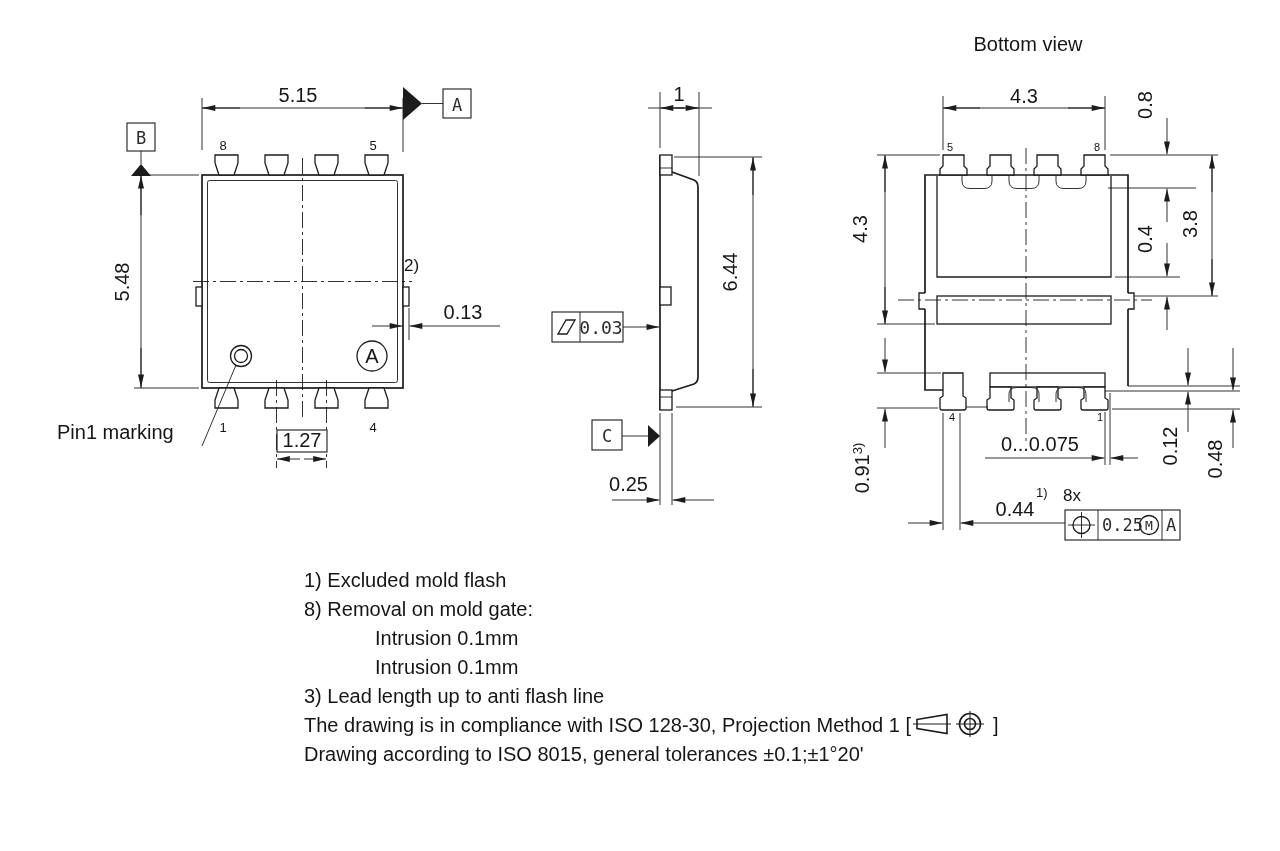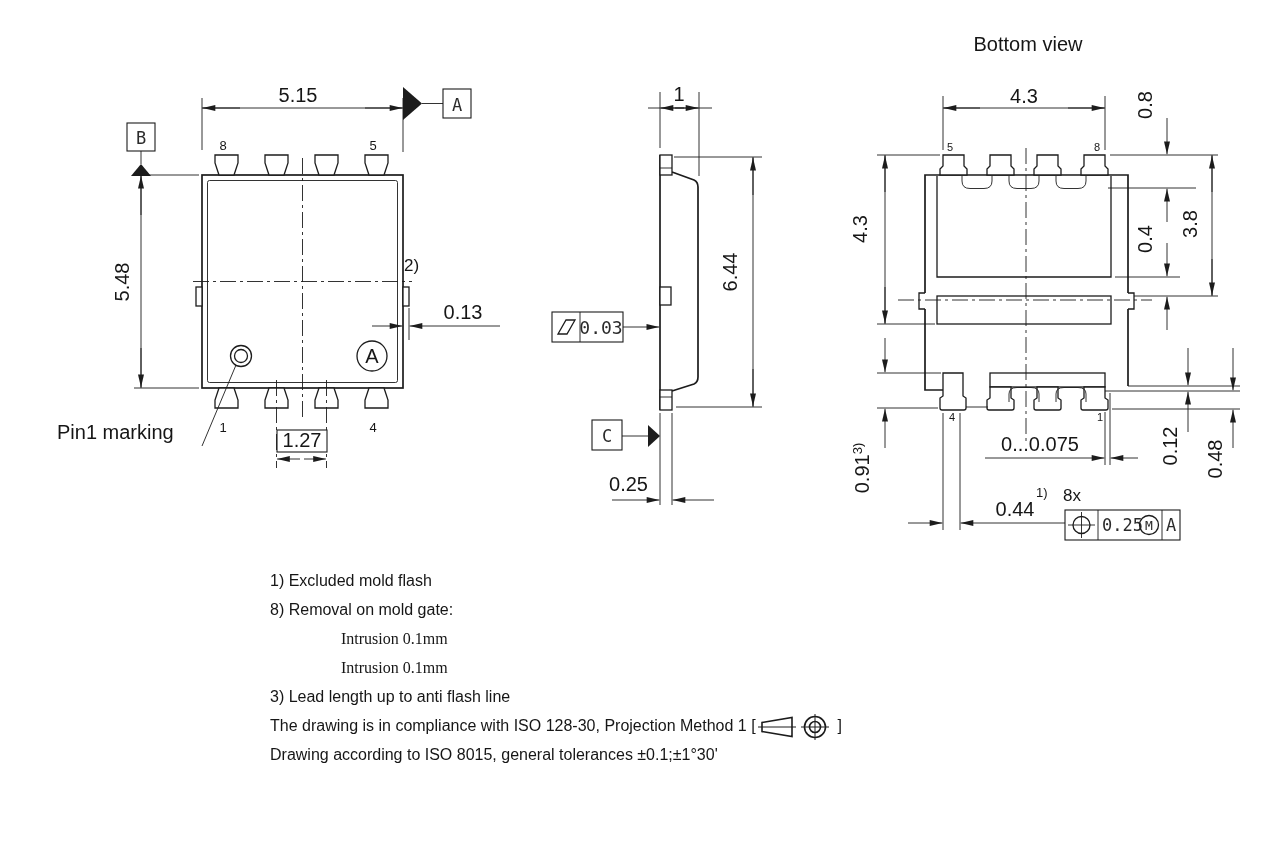--- a/index.html
+++ b/index.html
@@ -12,24 +12,24 @@
   .t11{font:11px "Liberation Sans",sans-serif;}
   .mono{font-family:"DejaVu Sans Mono",monospace;fill:#2b2b2b;}
   .ol{stroke:#1c1c1c;stroke-width:1.7;fill:none;}
   .olw{stroke:#1c1c1c;stroke-width:1.7;fill:#fff;}
   .ml{stroke:#1c1c1c;stroke-width:1.3;fill:none;}
   .mlw{stroke:#1c1c1c;stroke-width:1.3;fill:#fff;}
   .dl{stroke:#1c1c1c;stroke-width:0.9;fill:none;}
   .cl{stroke:#1c1c1c;stroke-width:0.9;fill:none;stroke-dasharray:16 4 3 4;}
   .blk{fill:#1c1c1c;stroke:none;}
   .frame{stroke:#1c1c1c;stroke-width:1.1;fill:#fff;}
-  .notes{position:absolute;left:270px;top:566px;font-size:16px;line-height:29px;color:#161616;}
+  .notes{position:absolute;left:304px;top:566px;font-size:20px;line-height:29px;color:#161616;}
   .notes .line{white-space:pre;}
-  .notes .indent{padding-left:71px;font-family:Liberation Serif, serif;}
-  .cmp{display:flex;align-items:flex-end;}
+  .notes .indent{padding-left:71px;}
+  .cmp{display:flex;align-items:flex-start;}
   .cmp svg{margin:0 2px;}
 </style>
 </head>
 <body>
 
 <div class="page">
 <svg width="1280" height="851" viewBox="0 0 1280 851">
   <defs>
     <marker id="arr" viewBox="0 0 14 8" markerWidth="14" markerHeight="8" refX="13.2" refY="4" orient="auto" markerUnits="userSpaceOnUse">
       <path d="M0.5,1 L13.2,4 L0.5,7 Z" fill="#1c1c1c"></path>
@@ -342,15 +342,15 @@
     <svg width="78" height="26" viewBox="0 0 78 26">
       <polygon points="4,8.5 34,3.5 34,22.5 4,17.5" fill="none" stroke="#1c1c1c" stroke-width="1.6"></polygon>
       <line x1="0" y1="13" x2="38" y2="13" stroke="#1c1c1c" stroke-width="1"></line>
       <circle cx="57" cy="13" r="10.5" fill="none" stroke="#1c1c1c" stroke-width="1.6"></circle>
       <circle cx="57" cy="13" r="5.5" fill="none" stroke="#1c1c1c" stroke-width="1.6"></circle>
       <line x1="43" y1="13" x2="71" y2="13" stroke="#1c1c1c" stroke-width="1"></line>
       <line x1="57" y1="0" x2="57" y2="26" stroke="#1c1c1c" stroke-width="1"></line>
     </svg>
     <span>]</span>
   </div>
-  <div class="line">Drawing according to ISO 8015, general tolerances ±0.1;±1°30'</div>
+  <div class="line">Drawing according to ISO 8015, general tolerances ±0.1;±1°20'</div>
 </div>
 </div>
 
 </body></html>

